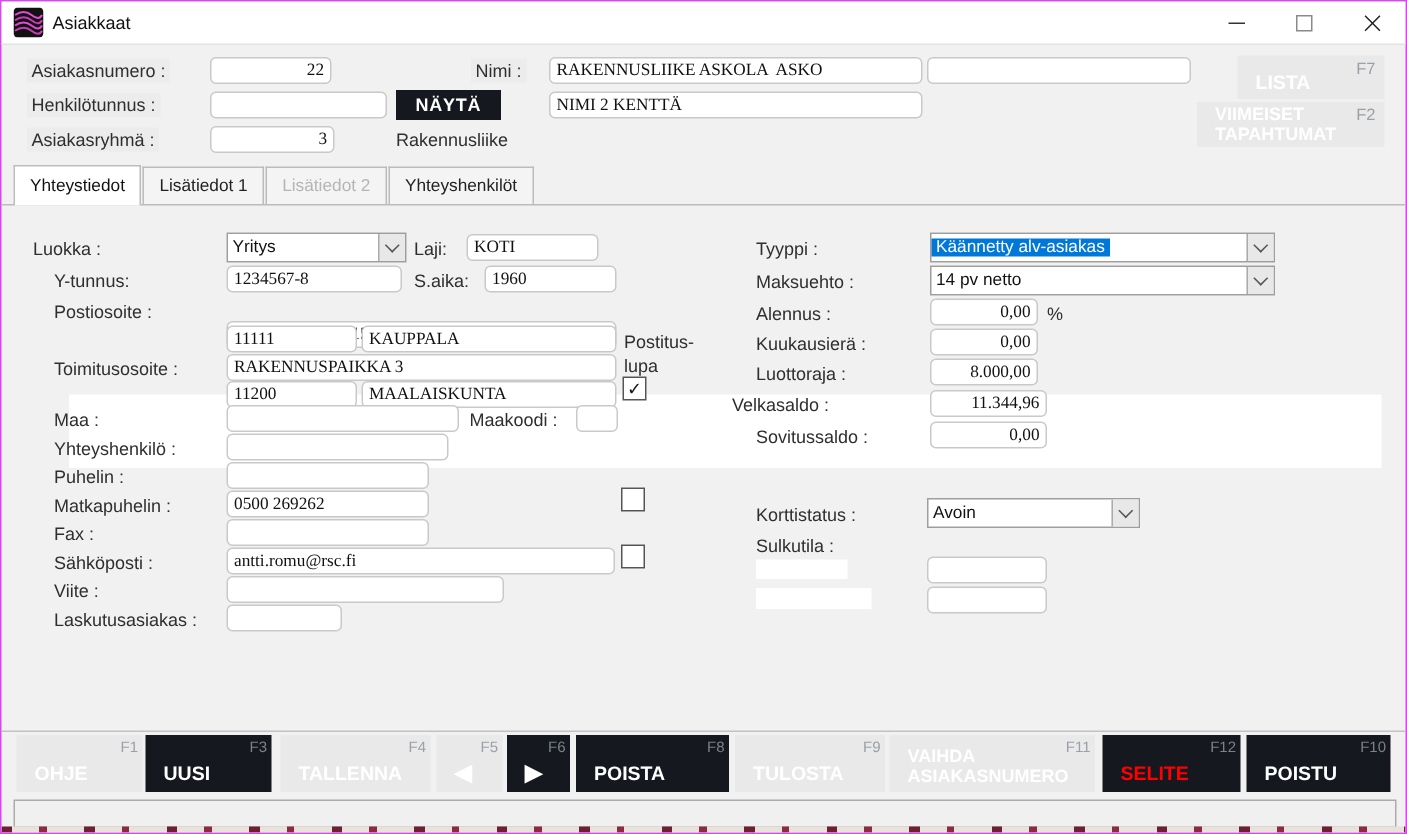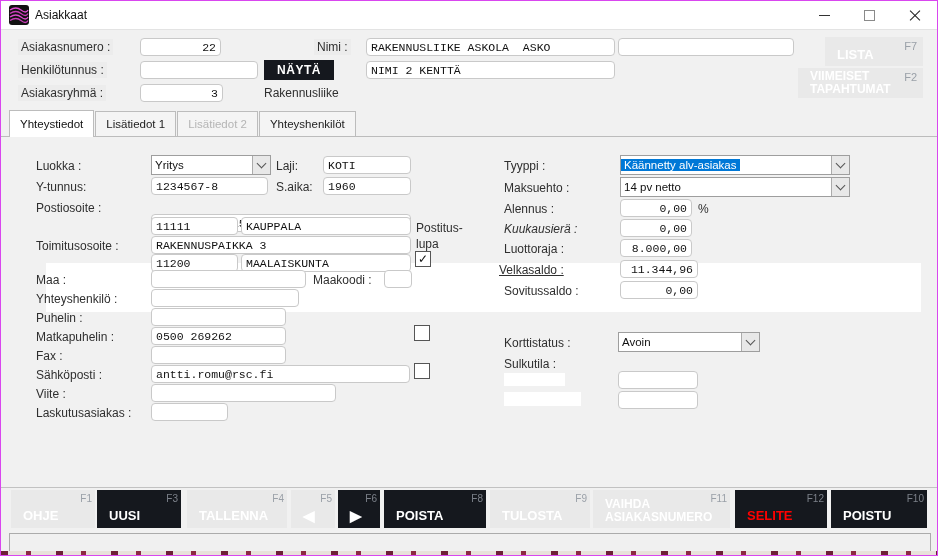--- a/index.html
+++ b/index.html
@@ -12,21 +12,21 @@
   .wbtn.min{right:90px}.wbtn.max{right:45px}.wbtn.close{right:0}
   .min-glyph{width:11px;height:0;border-top:1px solid #333;}
   .max-glyph{width:9px;height:9px;border:1px solid #8a8a8a;background:#fff;}
   .x1{position:absolute;width:14px;height:0;border-top:1.4px solid #222;transform:rotate(45deg);}
   .x2{position:absolute;width:14px;height:0;border-top:1.4px solid #222;transform:rotate(-45deg);}
   .wbtn.close{position:absolute;}
   
   .lbl{position:absolute;font-size:12px;color:#2f2f2f;white-space:nowrap;line-height:14px;}
   .hlbl{background:#ececec;padding:1px 3px;}
   .fld{position:absolute;height:16px;background:#fff;border:1px solid #c9c9c9;border-radius:4px;
-       font-family:Liberation Mono, monospace;font-size:11.5px;color:#111;padding:0 4px;box-sizing:content-box;outline:none;}
+       font-family:Liberation Serif, serif;font-size:11.5px;color:#111;padding:0 4px;box-sizing:content-box;outline:none;}
   .fld.right{text-align:right;}
   .combo{position:absolute;height:18px;background:#fff;border:1px solid #9e9e9e;display:flex;align-items:center;}
   .combo-text{flex:1;font-size:11.5px;color:#111;padding:0 3px;white-space:nowrap;overflow:hidden;}
   .combo-text.hl{background:#0078d7;color:#fff;flex:0 0 auto;}
   .chevbox{width:17px;height:100%;background:#e8e8e8;border-left:1px solid #ababab;display:flex;align-items:center;justify-content:center;}
   .chev{width:6px;height:6px;border-left:1.3px solid #555;border-bottom:1.3px solid #555;transform:rotate(-45deg);margin-top:-3px;}
   .cbox{position:absolute;width:14px;height:14px;background:#fff;border:1px solid #555;display:flex;align-items:center;justify-content:center;
         font-size:12px;color:#111;line-height:14px;}
   .whiteband{position:absolute;left:45px;top:262px;width:875px;height:49px;background:#ffffff;}
   .blankrect{position:absolute;background:#ffffff;}
@@ -127,29 +127,29 @@
         <span>Lisätiedot 2</span>
       </div>
     <div class="tab">
         <span>Yhteyshenkilöt</span>
       </div>
   </div>
   <div class="tabline"></div>
 
   <div class="whiteband"></div>
 
-  <span class="lbl" style="left:35px;top:158px;">Luokka :</span>
+  <span class="lbl" style="left:21px;top:158px;">Luokka :</span>
   <div class="combo" style="left:150px;top:154px;width:118px;">
     <span class="combo-text">Yritys</span>
     <div class="chevbox">
         <div class="chev"></div>
       </div>
   </div>
   <span class="lbl" style="left:275px;top:158px;">Laji:</span>
-  <input class="fld" style="left: 322px; top: 155px; width: 78px;" value="KOTI">
+  <input class="fld" style="left: 310px; top: 155px; width: 78px;" value="KOTI">
 
   <span class="lbl" style="left:35px;top:179px;">Y-tunnus:</span>
   <input class="fld" style="left: 150px; top: 176px; width: 107px;" value="1234567-8">
   <span class="lbl" style="left:275px;top:179px;">S.aika:</span>
   <input class="fld" style="left: 322px; top: 176px; width: 78px;" value="1960">
 
   <span class="lbl" style="left:35px;top:200px;">Postiosoite :</span>
   <input class="fld" style="left: 150px; top: 197px; width: 250px; margin-top: 16px;" value="KESKUSKATU 15">
   <input class="fld" style="left: 150px; top: 216px; width: 77px;" value="11111">
   <input class="fld" style="left: 240px; top: 216px; width: 160px;" value="KAUPPALA">
@@ -206,27 +206,27 @@
     <span class="combo-text">14 pv netto</span>
     <div class="chevbox">
         <div class="chev"></div>
       </div>
   </div>
 
   <span class="lbl" style="left:503px;top:201px;">Alennus :</span>
   <input class="fld right" style="left: 619px; top: 198px; width: 62px;" value="0,00">
   <span class="lbl" style="left:697px;top:201px;">%</span>
 
-  <span class="lbl" style="left:503px;top:221px;font-style:italic;">Kuukausierä :</span>
+  <span class="lbl" style="left:503px;top:221px;">Kuukausierä :</span>
   <input class="fld right" style="left: 619px; top: 218px; width: 62px;" value="0,00">
 
   <span class="lbl" style="left:503px;top:241px;">Luottoraja :</span>
   <input class="fld right" style="left: 619px; top: 238px; width: 62px;" value="8.000,00">
 
-  <span class="lbl" style="left:498px;top:262px;text-decoration:underline;">Velkasaldo :</span>
+  <span class="lbl" style="left:487px;top:262px;">Velkasaldo :</span>
   <input class="fld right" style="left: 619px; top: 259px; width: 68px;" value="11.344,96">
 
   <span class="lbl" style="left:503px;top:283px;">Sovitussaldo :</span>
   <input class="fld right" style="left: 619px; top: 280px; width: 68px;" value="0,00">
 
   <span class="lbl" style="left:503px;top:335px;">Korttistatus :</span>
   <div class="combo" style="left:617px;top:331px;width:140px;">
     <span class="combo-text">Avoin</span>
     <div class="chevbox">
         <div class="chev"></div>

